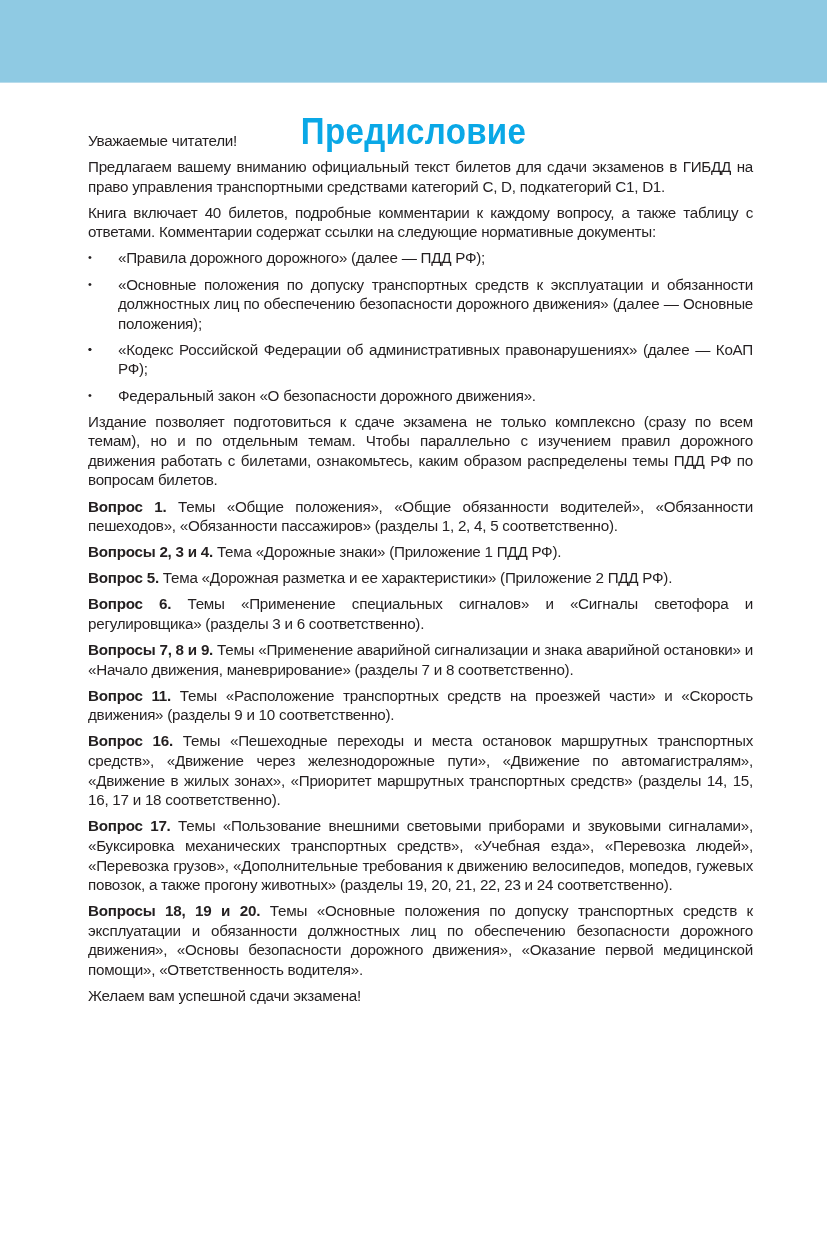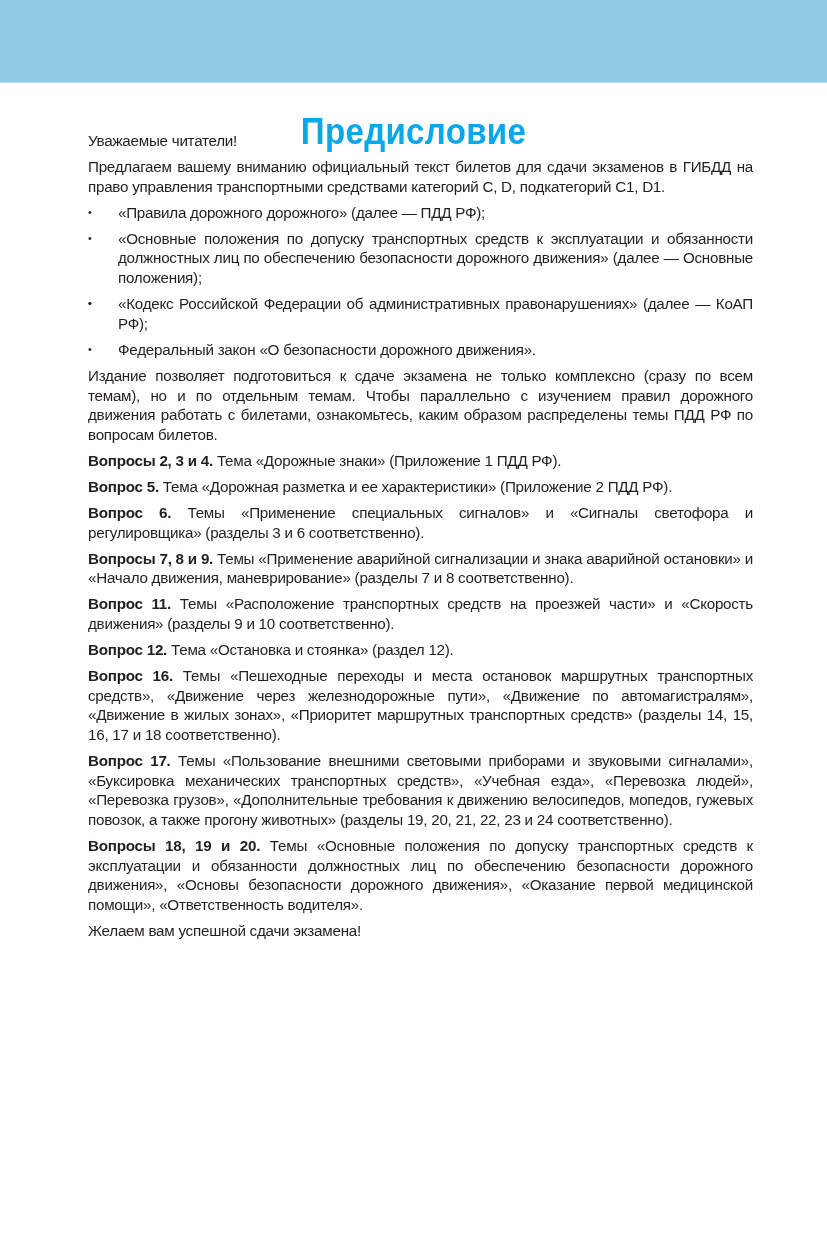--- a/index.html
+++ b/index.html
@@ -38,20 +38,21 @@
 <body>
 
 <div class="top-band"></div>
 <div class="top-band-edge"></div>
 
 <h1 class="title">Предисловие</h1>
 
 <div class="content">
   <p class="greeting condensed">Уважаемые читатели!</p>
   <p class="condensed">Предлагаем вашему вниманию официальный текст билетов для сдачи экзаменов в ГИБДД на право управления транспортными средствами категорий C, D, подкатегорий C1, D1.</p>
+  <p class="condensed">Книга включает 40 билетов, подробные комментарии к каждому вопросу, а также таблицу с ответами. Комментарии содержат ссылки на следующие нормативные документы:</p>
 
   <ul class="docs">
     <li class="condensed">
       <span class="bullet">•</span>
       <span>«Правила дорожного дорожного» (далее — ПДД РФ);</span>
     </li>
     <li class="condensed">
       <span class="bullet">•</span>
       <span>«Основные положения по допуску транспортных средств к эксплуатации и обязанности должностных лиц по обеспечению безопасности дорожного движения» (далее — Основные положения);</span>
     </li>
@@ -63,24 +64,24 @@
       <span>«Кодекс Российской Федерации об административных правонарушениях» (далее — КоАП РФ);</span>
     </li>
     <li class="condensed">
       <span class="bullet">•</span>
       <span>Федеральный закон «О безопасности дорожного движения».</span>
     </li>
   </ul>
 
   <p class="condensed">Издание позволяет подготовиться к сдаче экзамена не только комплексно (сразу по всем темам), но и по отдельным темам. Чтобы параллельно с изучением правил дорожного движения работать с билетами, ознакомьтесь, каким образом распределены темы ПДД РФ по вопросам билетов.</p>
 
+  <p class="condensed"><b class="q">Вопрос 1.</b><span> Темы «Общие положения», «Общие обязанности водителей», «Обязанности пешеходов», «Обязанности пассажиров» (разделы 1, 2, 4, 5 соответственно).</span></p>
   <p class="condensed"><b class="q">Вопросы 2, 3 и 4.</b><span> Тема «Дорожные знаки» (Приложение 1 ПДД РФ).</span></p>
   <p class="condensed"><b class="q">Вопрос 5.</b><span> Тема «Дорожная разметка и ее характеристики» (Приложение 2 ПДД РФ).</span></p>
   <p class="condensed"><b class="q">Вопрос 6.</b><span> Темы «Применение специальных сигналов» и «Сигналы светофора и регулировщика» (разделы 3 и 6 соответственно).</span></p>
   <p class="condensed"><b class="q">Вопросы 7, 8 и 9.</b><span> Темы «Применение аварийной сигнализации и знака аварийной остановки» и «Начало движения, маневрирование» (разделы 7 и 8 соответственно).</span></p>
   <p class="condensed"><b class="q">Вопрос 11.</b><span> Темы «Расположение транспортных средств на проезжей части» и «Скорость движения» (разделы 9 и 10 соответственно).</span></p>
-  <p class="condensed"><b class="q">Вопрос 12.</b><span> Тема «Остановка и стоянка» (раздел 12).</span></p>
   <p class="condensed"><b class="q">Вопрос 16.</b><span> Темы «Пешеходные переходы и места остановок маршрутных транспортных средств», «Движение через железнодорожные пути», «Движение по автомагистралям», «Движение в жилых зонах», «Приоритет маршрутных транспортных средств» (разделы 14, 15, 16, 17 и 18 соответственно).</span></p>
   <p class="condensed"><b class="q">Вопрос 17.</b><span> Темы «Пользование внешними световыми приборами и звуковыми сигналами», «Буксировка механических транспортных средств», «Учебная езда», «Перевозка людей», «Перевозка грузов», «Дополнительные требования к движению велосипедов, мопедов, гужевых повозок, а также прогону животных» (разделы 19, 20, 21, 22, 23 и 24 соответственно).</span></p>
   <p class="condensed"><b class="q">Вопросы 18, 19 и 20.</b><span> Темы «Основные положения по допуску транспортных средств к эксплуатации и обязанности должностных лиц по обеспечению безопасности дорожного движения», «Основы безопасности дорожного движения», «Оказание первой медицинской помощи», «Ответственность водителя».</span></p>
 
   <p class="condensed">Желаем вам успешной сдачи экзамена!</p>
 </div>
 
 </body></html>

